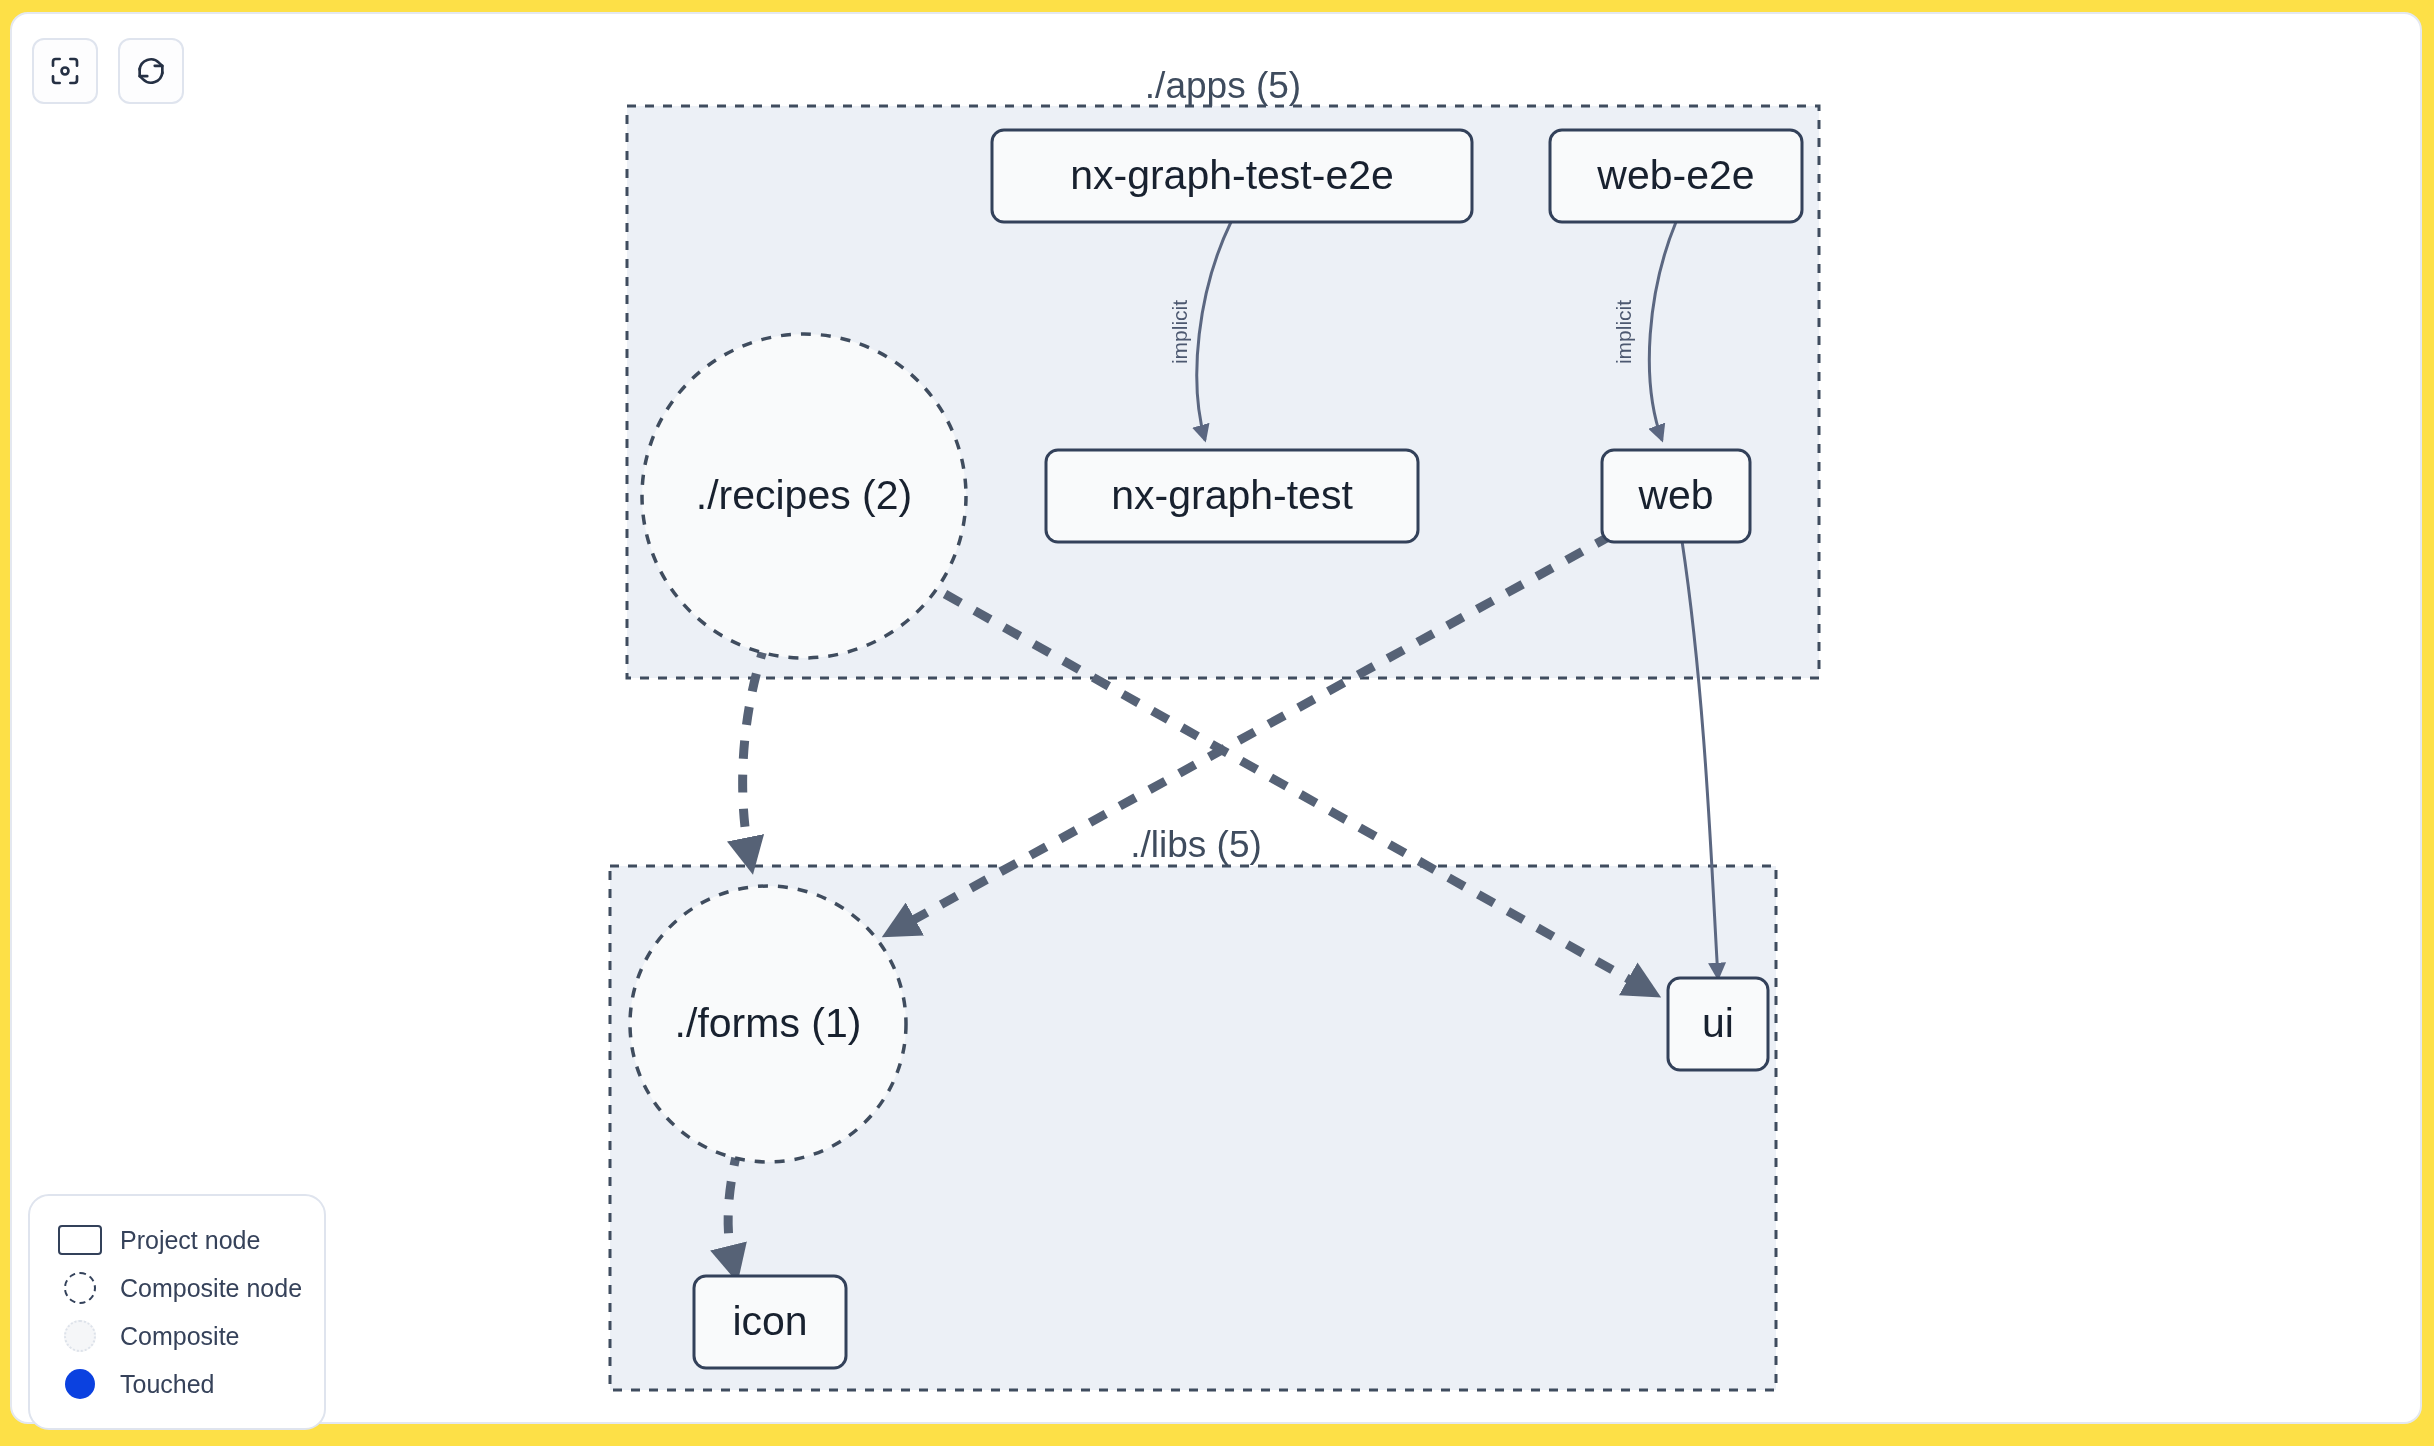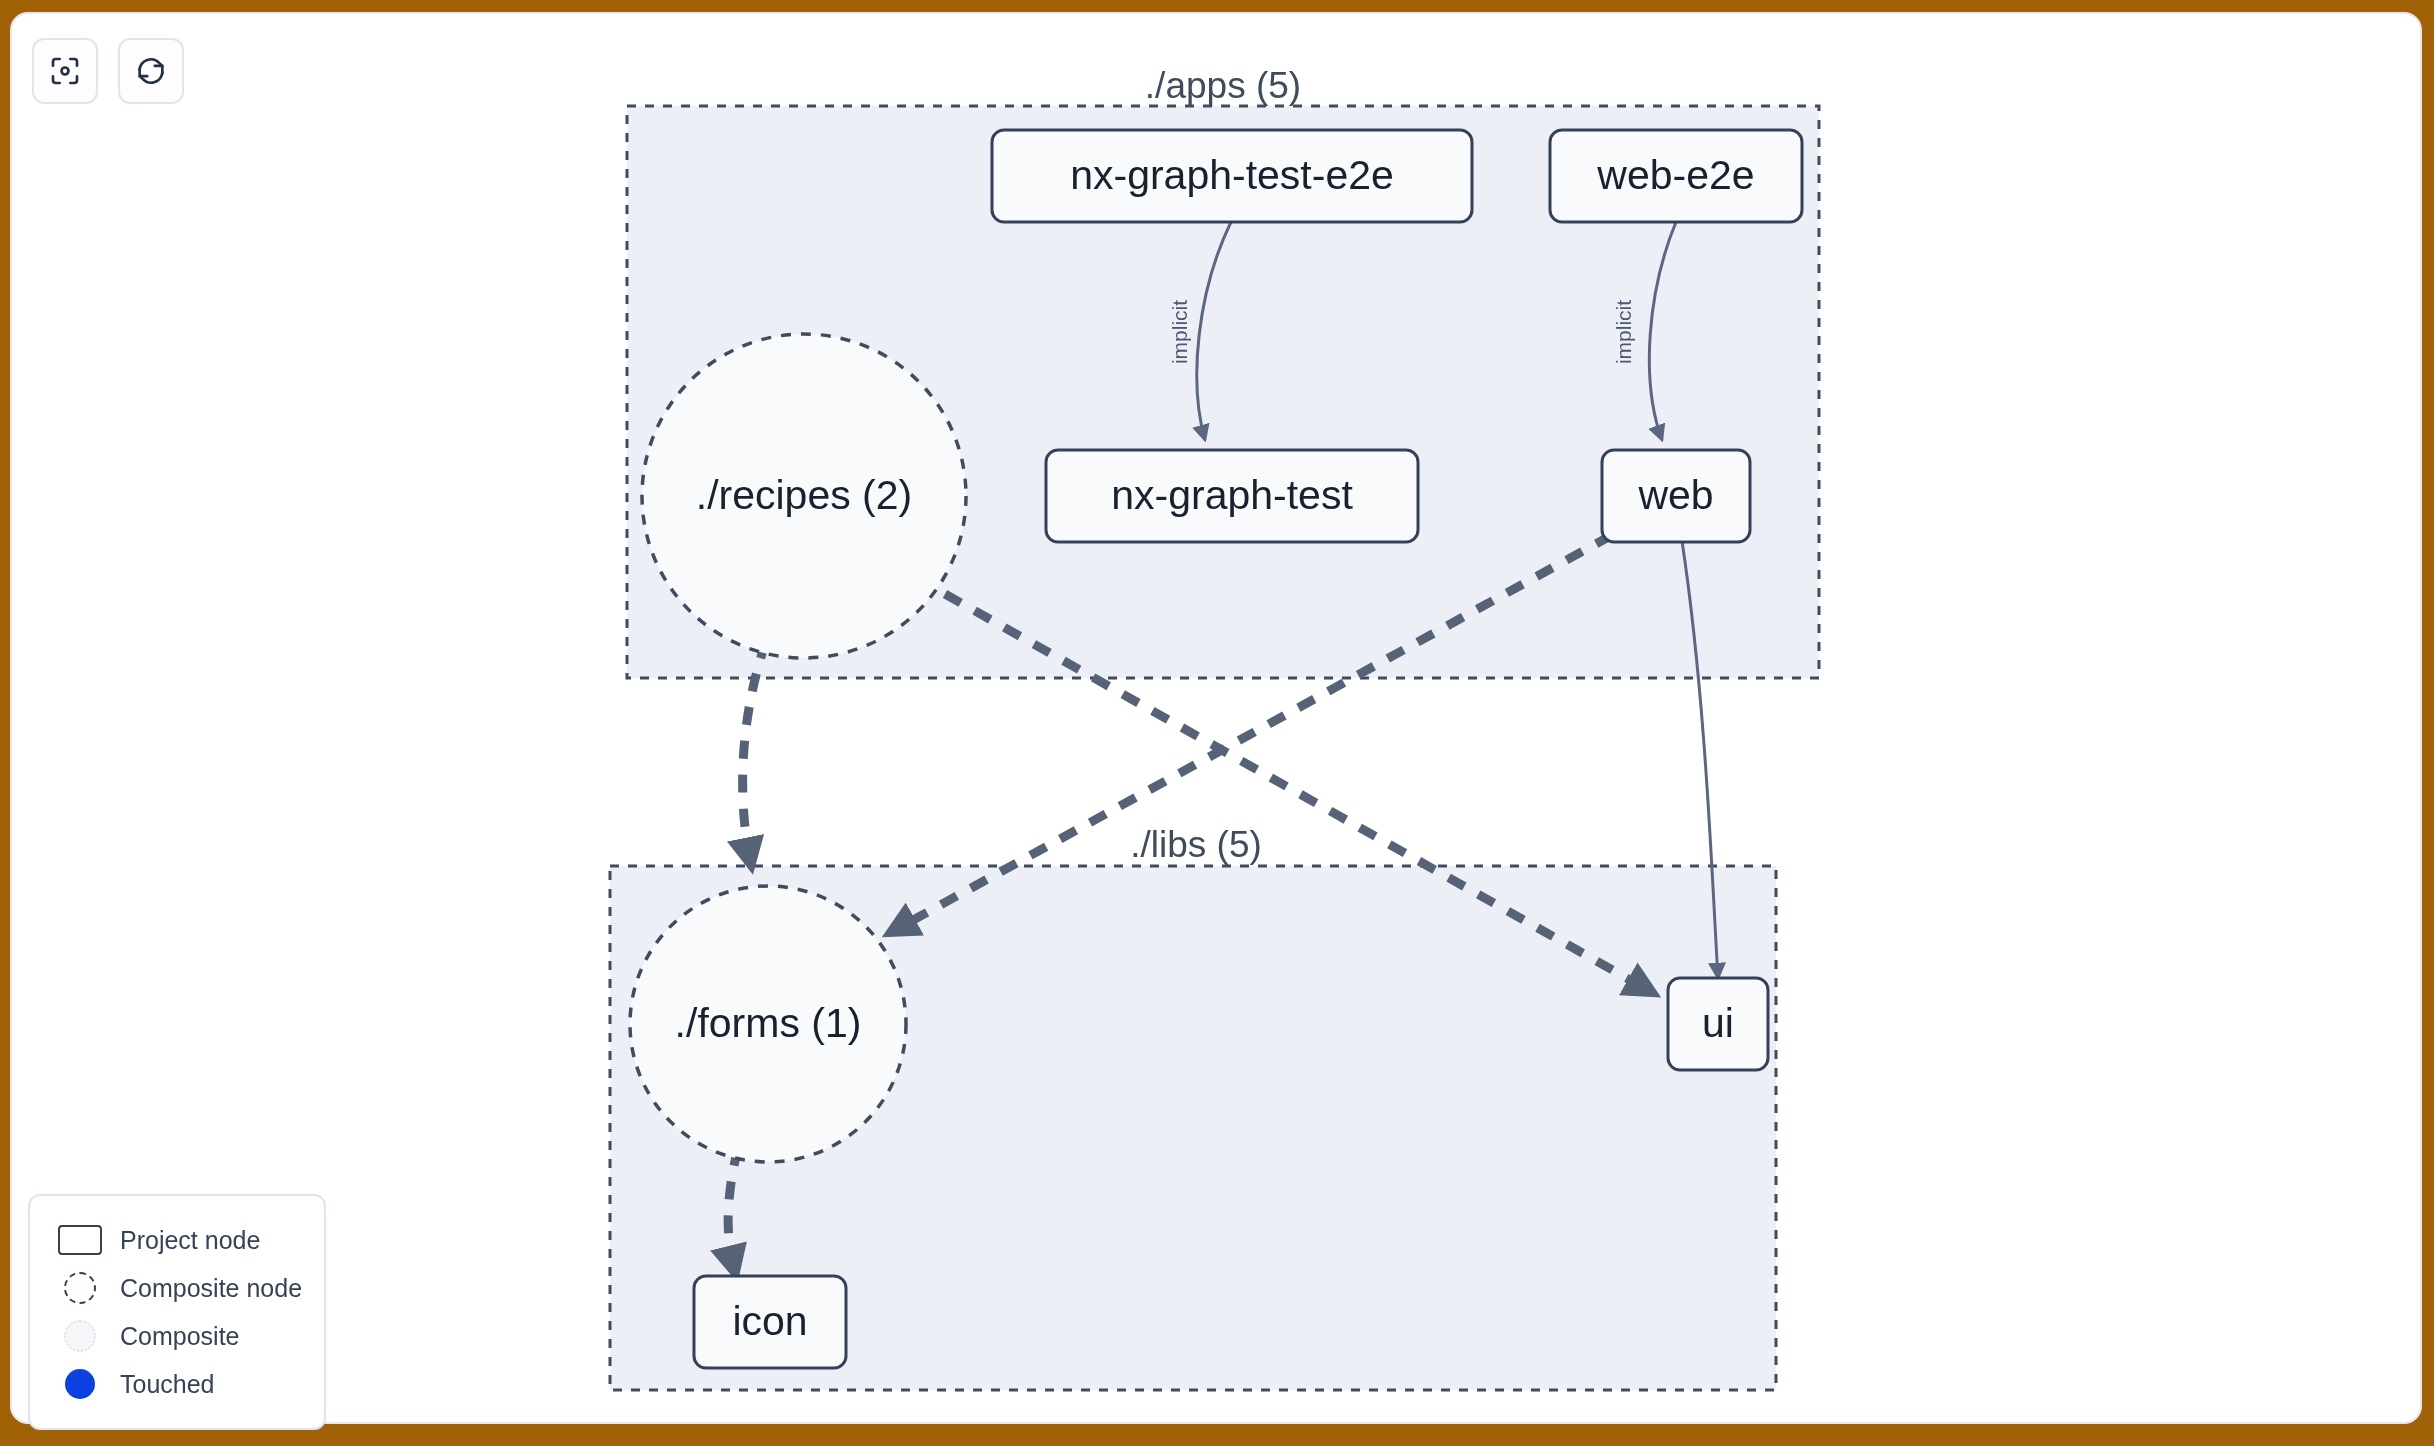--- a/index.html
+++ b/index.html
@@ -7,21 +7,21 @@
     margin: 0;
     padding: 0;
     background: #fbfbfc;
     font-family: "Liberation Sans", sans-serif;
   }
   #root {
     position: relative;
     width: 2434px;
     height: 1446px;
     overflow: hidden;
-    background: #a16207;
+    background: #fde047;
   }
   
   #graph-card {
     position: absolute;
     left: 10px;
     top: 12px;
     width: 2412px;
     height: 1412px;
     background: #ffffff;
     border: 2px solid #e4e8f0;
@@ -108,21 +108,21 @@
     text-anchor: middle;
   }
   
   #legend {
     position: absolute;
     left: 28px;
     top: 1194px;
     width: 298px;
     background: #ffffff;
     border: 2px solid #dfe4ee;
-    border-radius: 12px;
+    border-radius: 21px;
     padding: 20px 22px;
     box-sizing: border-box;
     z-index: 30;
   }
   .legend-row {
     display: flex;
     align-items: center;
     height: 48px;
   }
   .legend-swatch {

